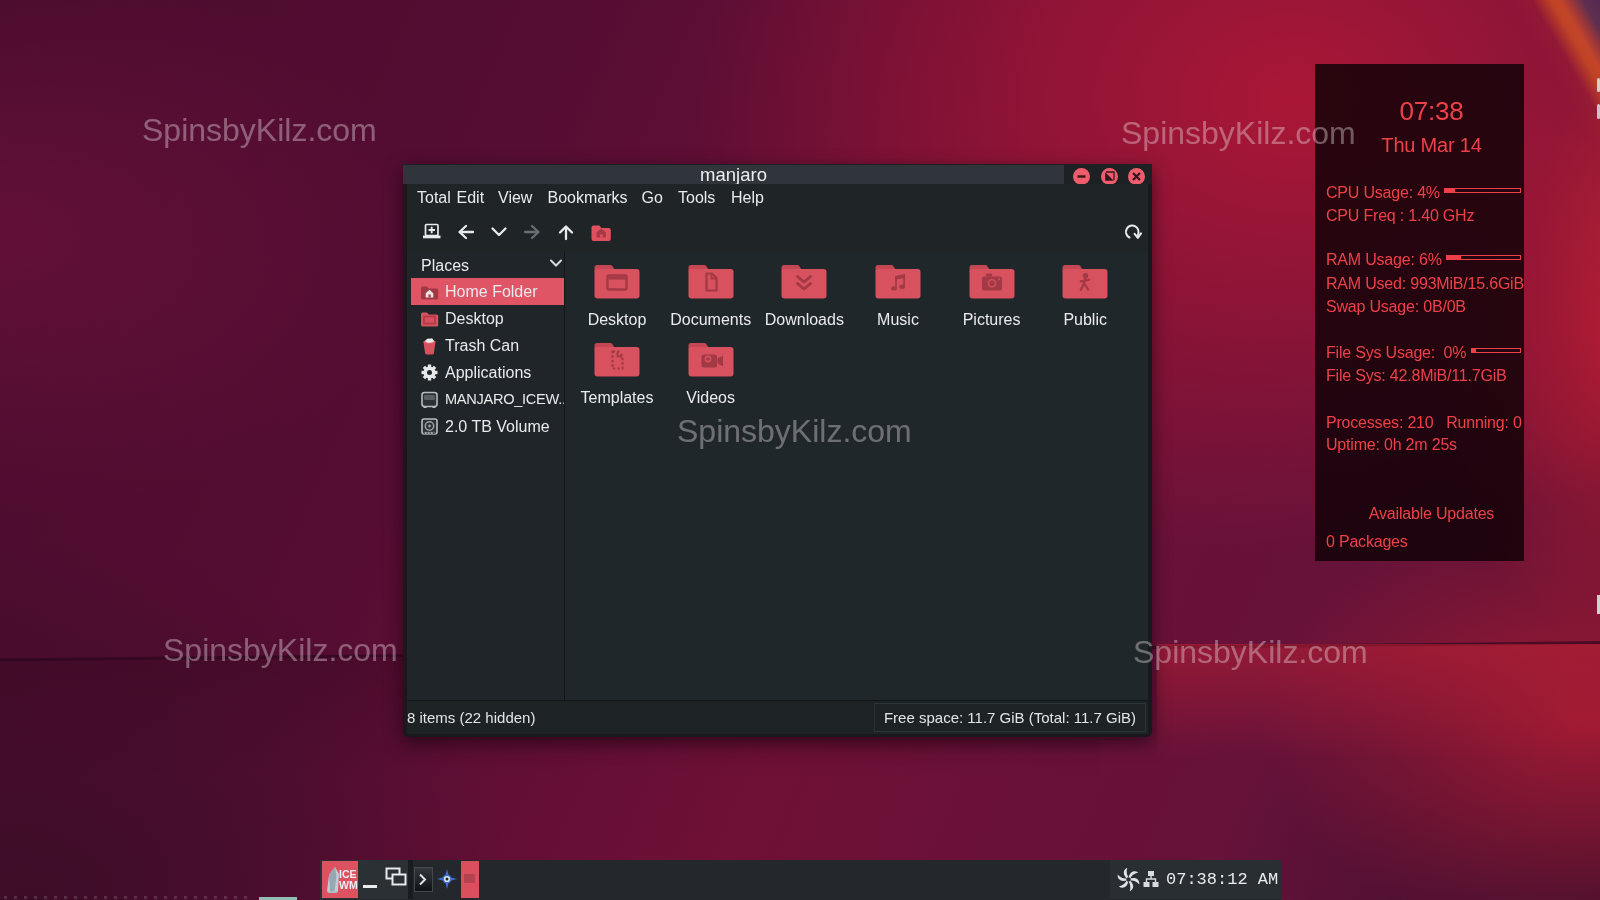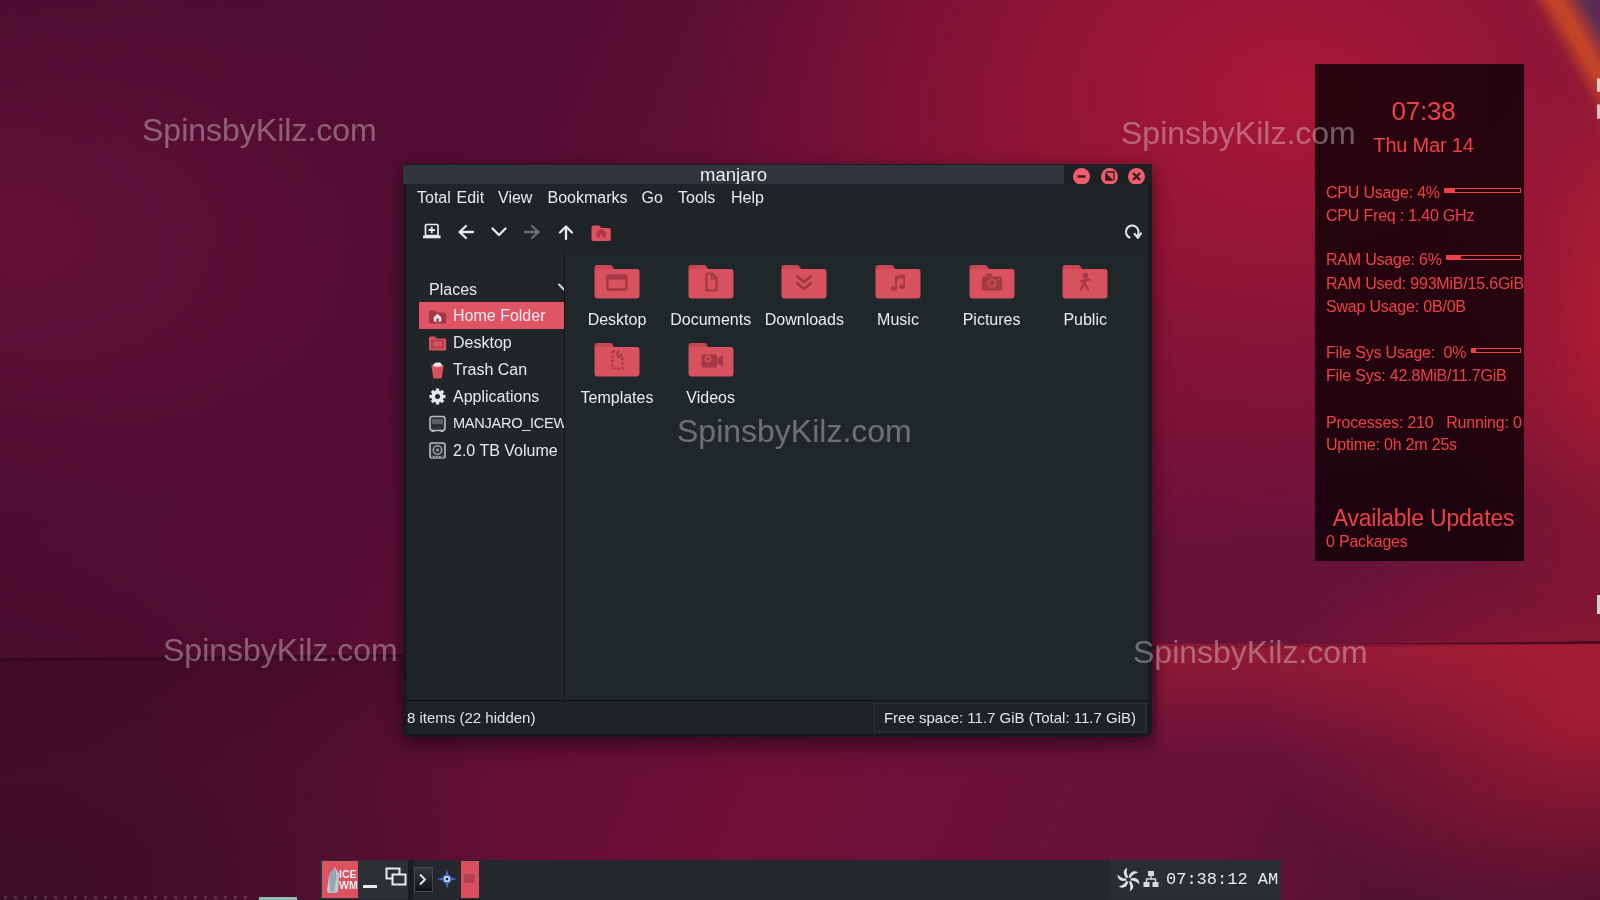--- a/index.html
+++ b/index.html
@@ -20,21 +20,21 @@
     background:linear-gradient(240deg, #572852 0%, #5e2f4f 9%, #a03738 16%, #c2452a 21%, #c04326 26%, rgba(185,55,40,.12) 36%, rgba(185,55,40,0) 47%);}
   #crease{position:absolute;left:0;top:640px;width:1700px;height:3px;
     background:rgba(38,5,26,.62);transform:rotate(-0.62deg);transform-origin:right center;}
   #creaseglow{position:absolute;left:1157px;top:644px;width:443px;height:115px;
     background:linear-gradient(180deg, rgba(185,32,52,.55), rgba(185,32,52,0));}
 
   
   #conky{position:absolute;left:1315px;top:64px;width:209px;height:497px;
     background:rgba(14,1,6,.82);color:#ee4048;overflow:hidden;}
   #conky .t{position:absolute;left:11px;white-space:nowrap;font-size:16px;letter-spacing:-0.2px;}
-  #conky .c{left:4px;width:209px;text-align:center;}
+  #conky .c{left:12px;width:209px;text-align:center;}
   #conky .bar{position:absolute;height:3px;border:1px solid #ee4048;}
   #conky .bar i{position:absolute;left:0;top:0;bottom:0;background:#ee4048;display:block;}
 
   
   #win{position:absolute;left:403px;top:164px;width:749px;height:573px;
     background:#17191c;border-radius:0 0 6px 6px;
     box-shadow:0 6px 18px rgba(10,0,8,.55);}
   #titlebar{position:absolute;left:0;top:0;width:749px;height:20px;background:#1d2124;}
   #titlelight{position:absolute;left:0;top:1px;width:661px;height:19px;background:#2f353b;}
   #title{position:absolute;left:0;top:0;width:661px;height:20px;line-height:21px;
@@ -47,21 +47,21 @@
   
   #toolbar{position:absolute;left:4px;top:48px;width:741px;height:40px;background:#1f2427;}
   #pathbox{position:absolute;left:213px;top:6px;width:489px;height:25px;background:#1b2023;
     border:1.5px solid #e8495c;border-radius:6px;color:#eceef0;font-size:16px;line-height:25px;
     padding-left:10px;box-sizing:border-box;}
   
   #sidebar{position:absolute;left:4px;top:88px;width:157px;height:448px;background:#1f2528;
     color:#e8eaec;font-size:16px;}
   #divider{position:absolute;left:161px;top:88px;width:1px;height:448px;background:#14171a;}
   #main{position:absolute;left:162px;top:88px;width:583px;height:448px;background:#20272a;}
-  .srow{position:absolute;left:12px;width:157px;height:27px;line-height:27px;white-space:nowrap;overflow:hidden;margin-top:24px;}
+  .srow{position:absolute;left:4px;width:157px;height:27px;line-height:27px;white-space:nowrap;overflow:hidden;}
   .srow .lbl{position:absolute;left:34px;top:0;}
   .sicon{position:absolute;left:8px;top:3px;width:21px;height:21px;}
   
   .item{position:absolute;width:90px;text-align:center;color:#e9ebed;font-size:16px;}
   .item svg{display:block;margin:0 auto;}
   .item .cap{margin-top:12px;line-height:17px;}
   
   #statusbar{position:absolute;left:4px;top:536px;width:741px;height:33px;background:#1d2225;
     border-top:1px solid #14171a;color:#e2e5e7;font-size:15px;line-height:33px;}
   #freesp{position:absolute;right:2px;top:2px;height:27px;line-height:27px;padding:0 9px;
@@ -94,21 +94,21 @@
       </div>
     <div class="t" style="top:211px;">RAM Used: 993MiB/15.6GiB</div>
     <div class="t" style="top:234px;">Swap Usage: 0B/0B</div>
     <div class="t" style="top:280px;">File Sys Usage:&nbsp; 0%</div>
     <div class="bar" style="left:156px;top:284px;width:48px;">
         <i style="width:4px;"></i>
       </div>
     <div class="t" style="top:303px;">File Sys: 42.8MiB/11.7GiB</div>
     <div class="t" style="top:350px;">Processes: 210&nbsp;&nbsp; Running: 0</div>
     <div class="t" style="top:372px;">Uptime: 0h 2m 25s</div>
-    <div class="t c" style="top:441px;font-size:23px;">Available Updates</div>
+    <div class="t c" style="top:441px;font-size:16px;">Available Updates</div>
     <div class="t" style="top:469px;text-align:center;">0 Packages</div>
   </div>
 
   <div id="win">
     <div id="titlebar"></div>
     <div id="titlelight"></div>
     <div id="title">manjaro</div>
     <div class="wbtn" style="left:669.5px;"><svg width="17" height="17">
           <line x1="4.5" y1="8.5" x2="12.5" y2="8.5" stroke="#34161c" stroke-width="2.4"></line>
         </svg></div>

